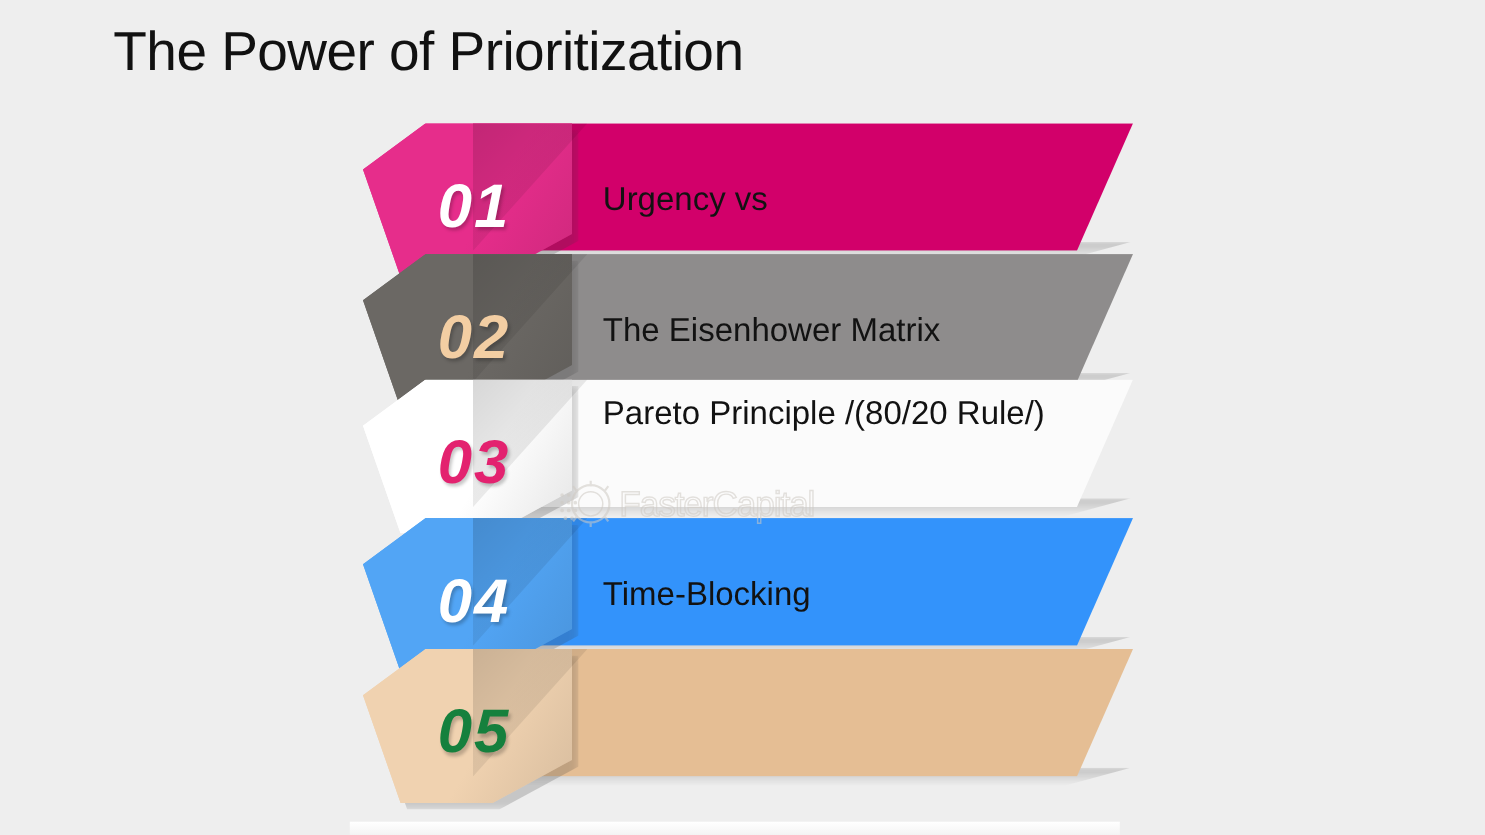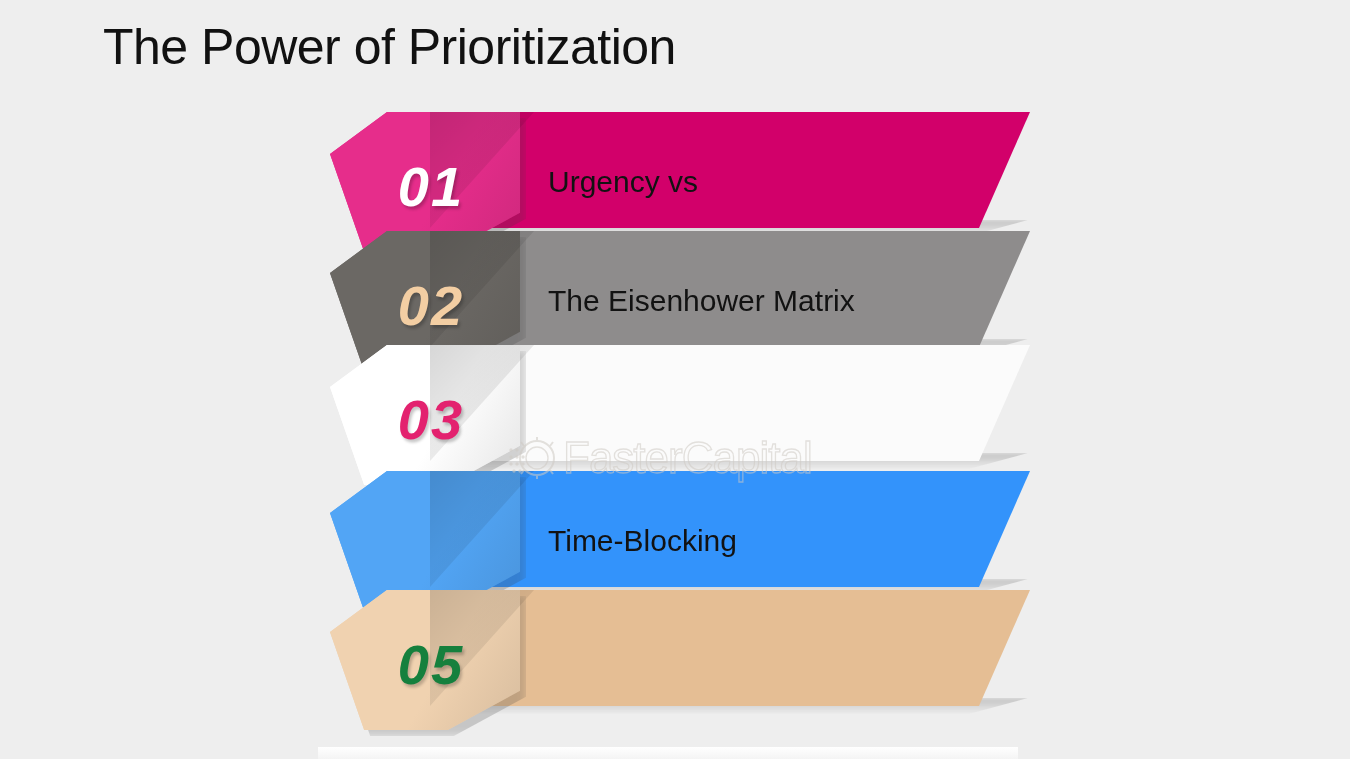--- a/index.html
+++ b/index.html
@@ -113,21 +113,21 @@
   
   #watermark{
     position:absolute;
     left:507px;top:430px;
     width:360px;height:56px;
     display:flex;align-items:center;
     opacity:.55;
     pointer-events:none;
   }
   #watermark .wm-text{
-    font-size:44px;
+    font-size:32px;
     color:transparent;
     -webkit-text-stroke:1.3px #cfcac4;
     letter-spacing:-1px;
     font-weight:400;
   }
   #watermark svg{margin-right:4px;}
 
   
   #bottom-strip{
     position:absolute;
@@ -174,31 +174,33 @@
         <div class="band-shadow"></div>
         <div class="band">
           <div class="band-shape" style="background: rgb(251, 251, 251);"></div>
         </div>
         <div class="tab-shadow"></div>
         <div class="tab">
           <div class="tab-shape" style="background: linear-gradient(120deg, rgb(255, 255, 255) 0%, rgb(255, 255, 255) 58%, rgba(0, 0, 0, 0.1) 100%), rgb(255, 255, 255);"></div>
         </div>
         <div class="fold" style="background: linear-gradient(135deg, rgba(0, 0, 0, 0.35), rgba(0, 0, 0, 0));"></div>
         <div class="num" style="color: rgb(227, 34, 111);">03</div>
+        <div class="label two-line">Pareto Principle /(80/20 Rule/)</div>
       </div>
       <div class="row" style="top: 471px;">
         <div class="band-shadow"></div>
         <div class="band">
           <div class="band-shape" style="background: rgb(51, 147, 251);"></div>
         </div>
         <div class="tab-shadow"></div>
         <div class="tab">
           <div class="tab-shape" style="background: linear-gradient(120deg, rgb(82, 165, 245) 0%, rgb(82, 165, 245) 58%, rgba(0, 0, 0, 0.1) 100%), rgb(82, 165, 245);"></div>
         </div>
         <div class="fold" style="background: linear-gradient(135deg, rgba(0, 0, 0, 0.35), rgba(0, 0, 0, 0));"></div>
+        <div class="num" style="color: rgb(255, 255, 255);">04</div>
         <div class="label">Time-Blocking</div>
       </div>
       <div class="row" style="top: 590px;">
         <div class="band-shadow"></div>
         <div class="band">
           <div class="band-shape" style="background: rgb(229, 190, 148);"></div>
         </div>
         <div class="tab-shadow"></div>
         <div class="tab">
           <div class="tab-shape" style="background: linear-gradient(120deg, rgb(240, 210, 176) 0%, rgb(240, 210, 176) 58%, rgba(0, 0, 0, 0.1) 100%), rgb(240, 210, 176);"></div>

